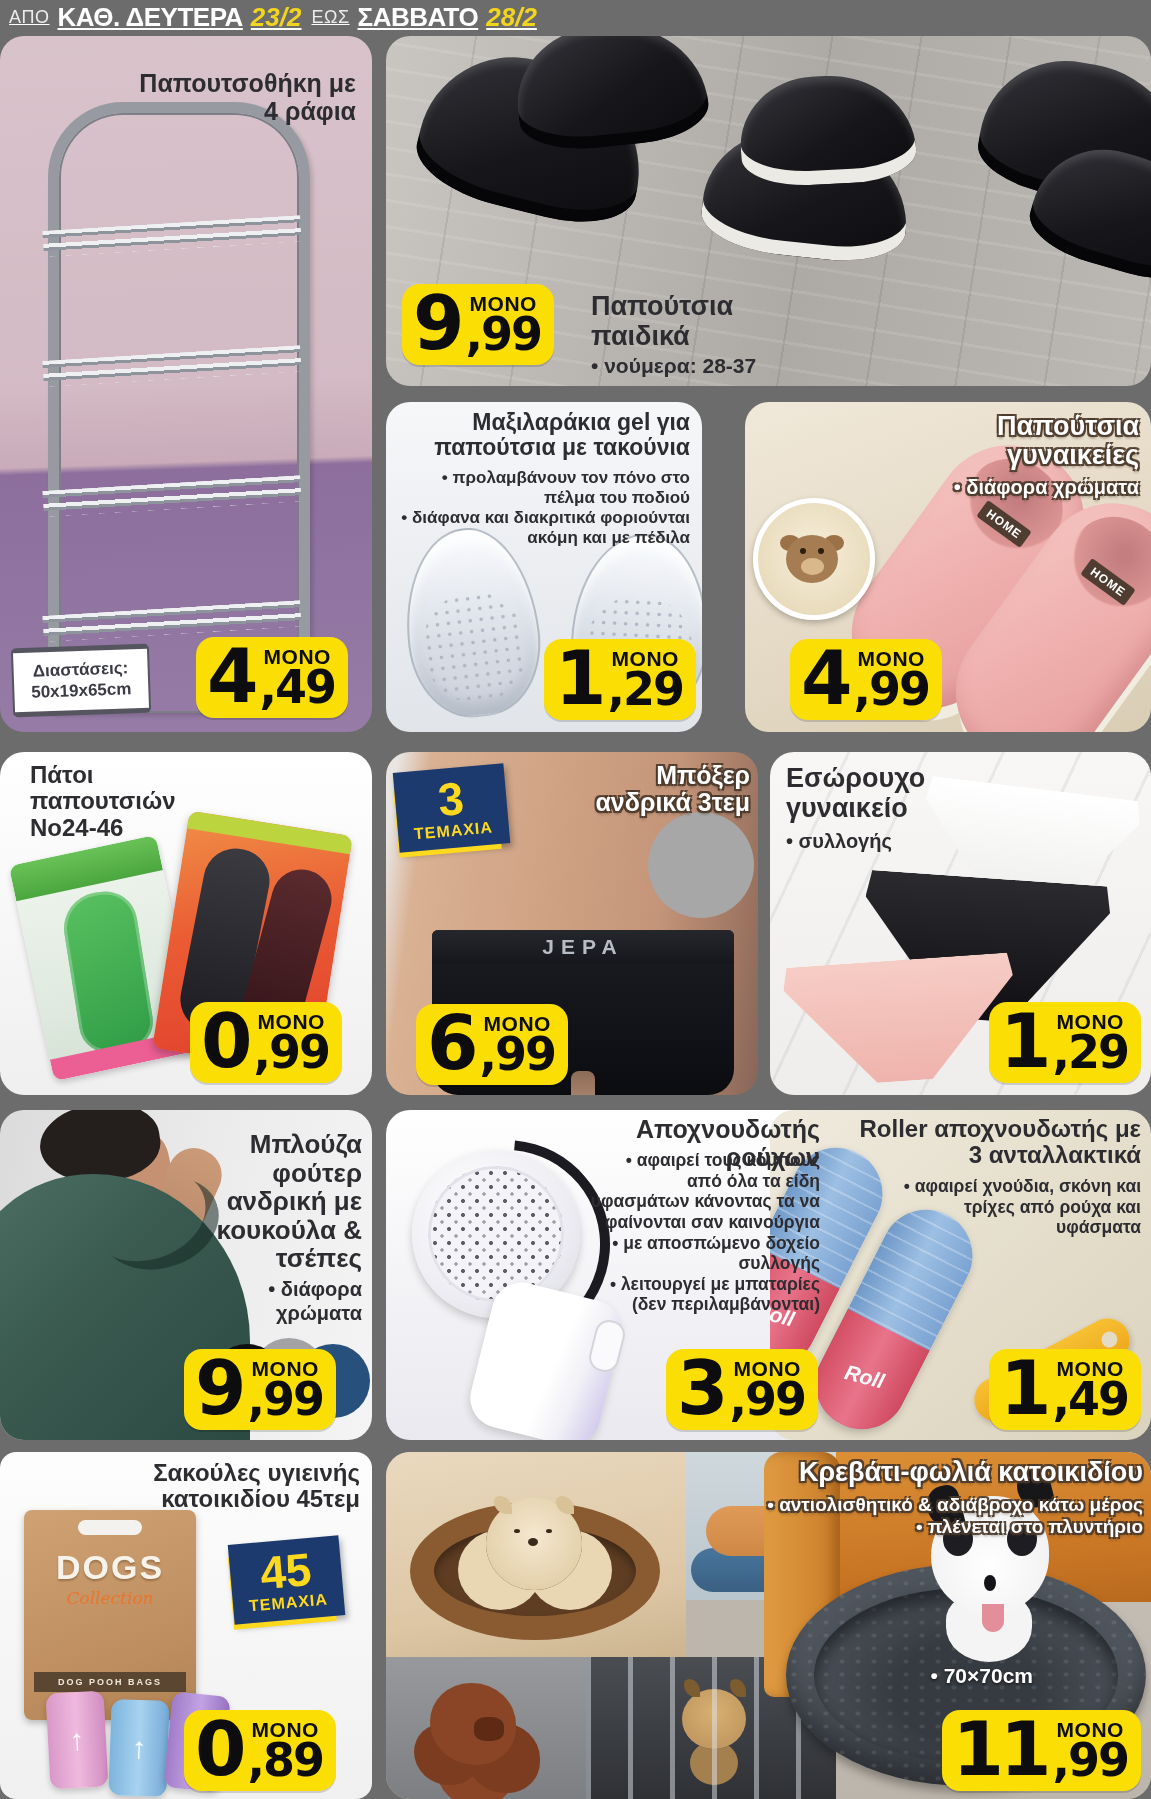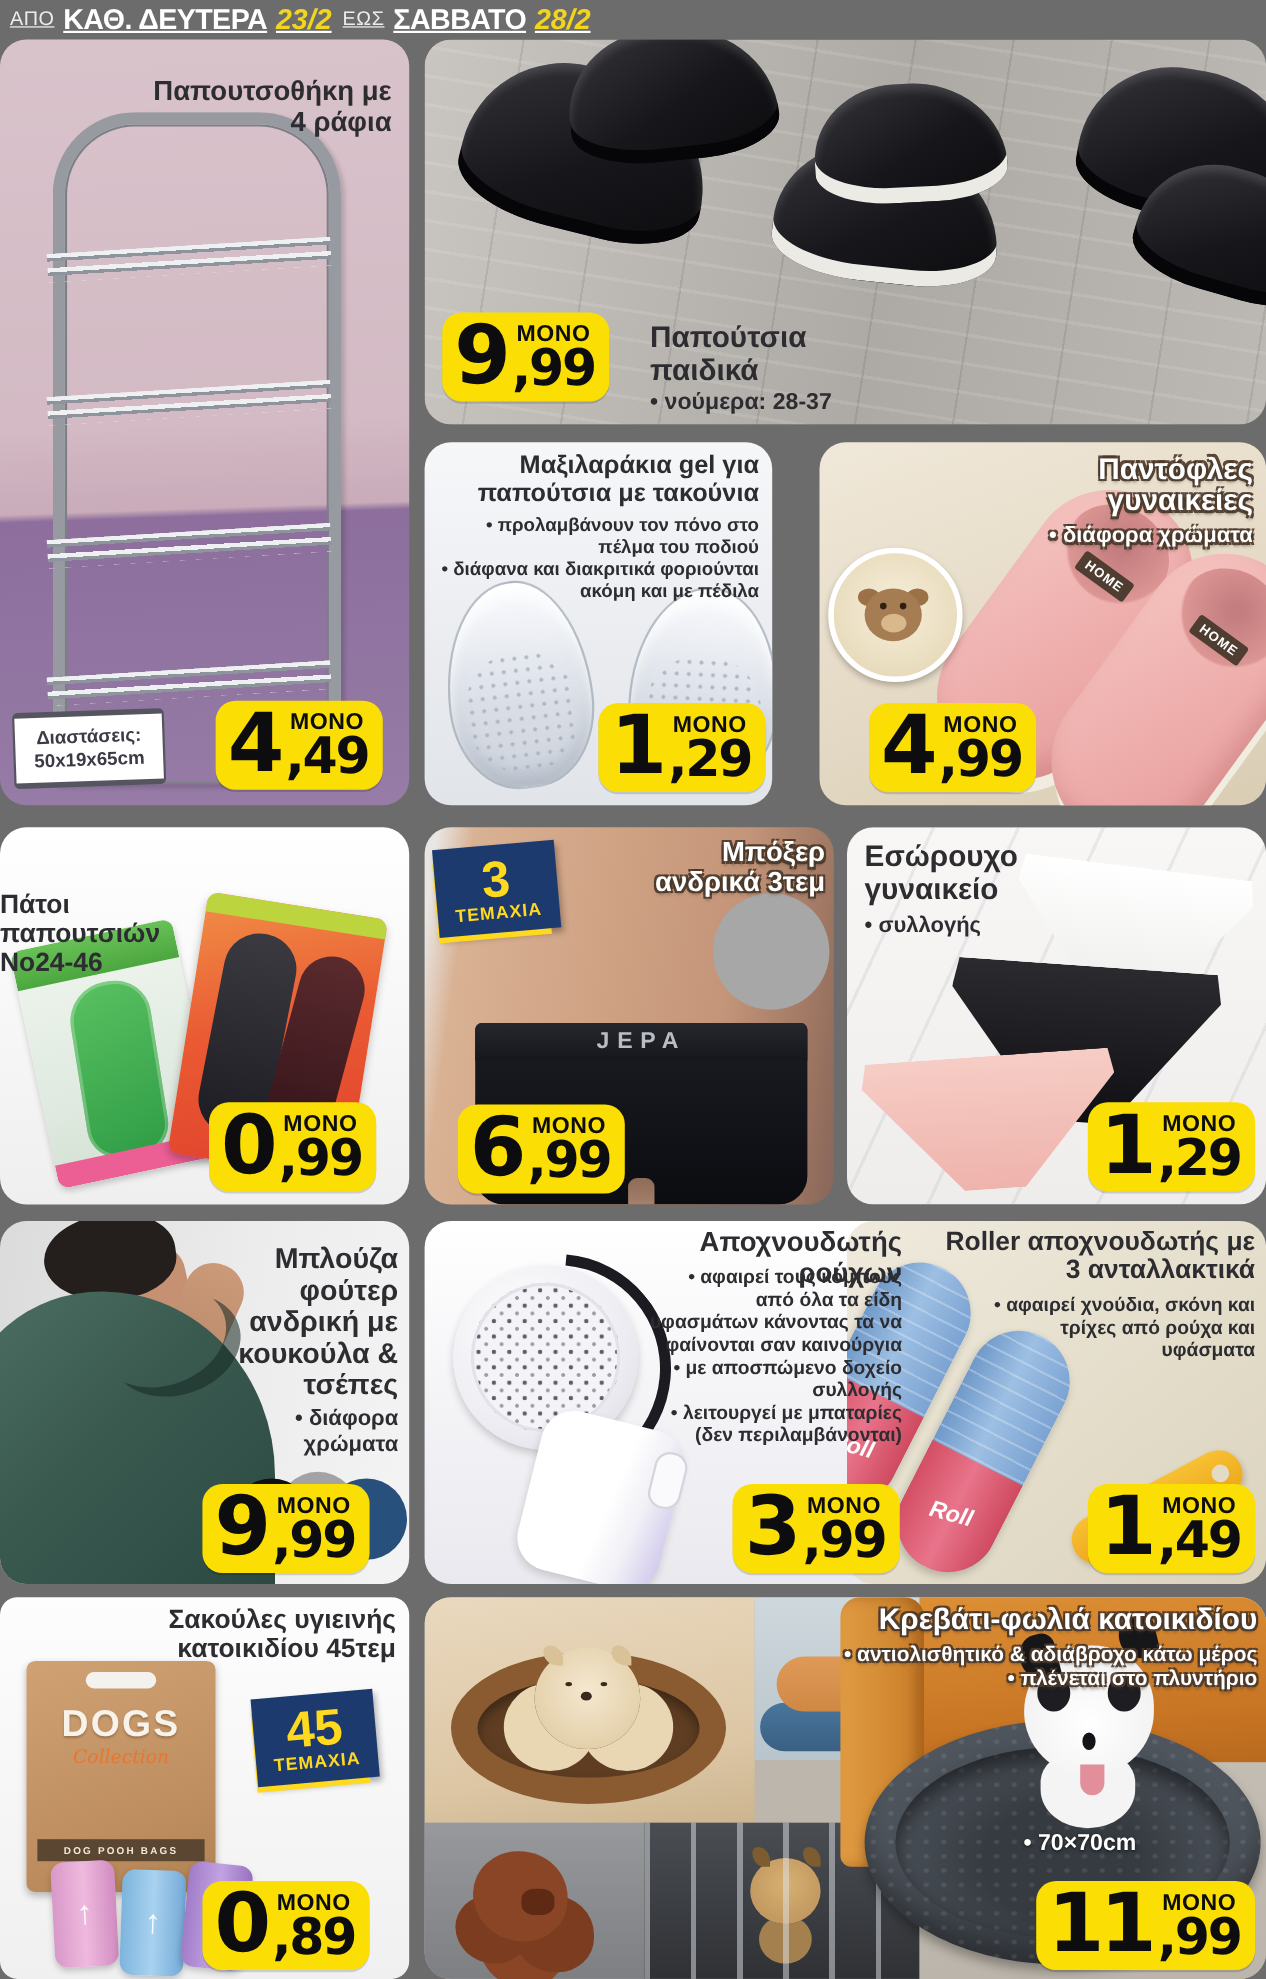--- a/index.html
+++ b/index.html
@@ -286,35 +286,35 @@
 </div>
 
 <div class="card" id="card-slippers">
   <div class="slipper" style="left:148px;top:30px;width:150px;height:290px;transform:rotate(36deg);"></div>
   <div class="slipper" style="left:252px;top:88px;width:150px;height:290px;transform:rotate(36deg);"></div>
   <div class="home" style="left:232px;top:112px;">HOME</div>
   <div class="home" style="left:336px;top:170px;">HOME</div>
   <div id="fur">
     <div class="teddy"></div>
   </div>
-  <div class="t-light" style="right:12px;top:10px;width:210px;text-align:right;font-size:27px;">Παντόφλες γυναικείες</div>
+  <div class="t-light" style="right:12px;top:10px;width:210px;text-align:right;font-size:27px;">Παπούτσια γυναικείες</div>
   <div class="bl-group t-light" style="right:12px;top:74px;width:200px;text-align:right;font-size:20px;">
     <div class="bl">διάφορα χρώματα</div>
   </div>
   <div class="price" style="left:45px;bottom:12px;">
     <span class="p-int">4</span>
     <span class="p-col">
       <span class="p-mono">ΜΟΝΟ</span>
       <span class="p-dec">,99</span>
     </span>
   </div>
 </div>
 
 <div class="card" id="card-insoles">
-  <div class="t-dark" style="left:0;top:10px;width:170px;font-size:24px;margin-top:48px;">Πάτοι παπουτσιών Νο24-46</div>
+  <div class="t-dark" style="left:30px;top:10px;width:170px;font-size:24px;">Πάτοι παπουτσιών Νο24-46</div>
   <div class="pkgA">
     <div class="pkgA-top"></div>
     <div class="pkgA-insole"></div>
     <div class="pkgA-pink"></div>
   </div>
   <div class="pkgB">
     <div class="pkgB-lime"></div>
     <div class="pkgB-in1"></div>
     <div class="pkgB-in2"></div>
   </div>

